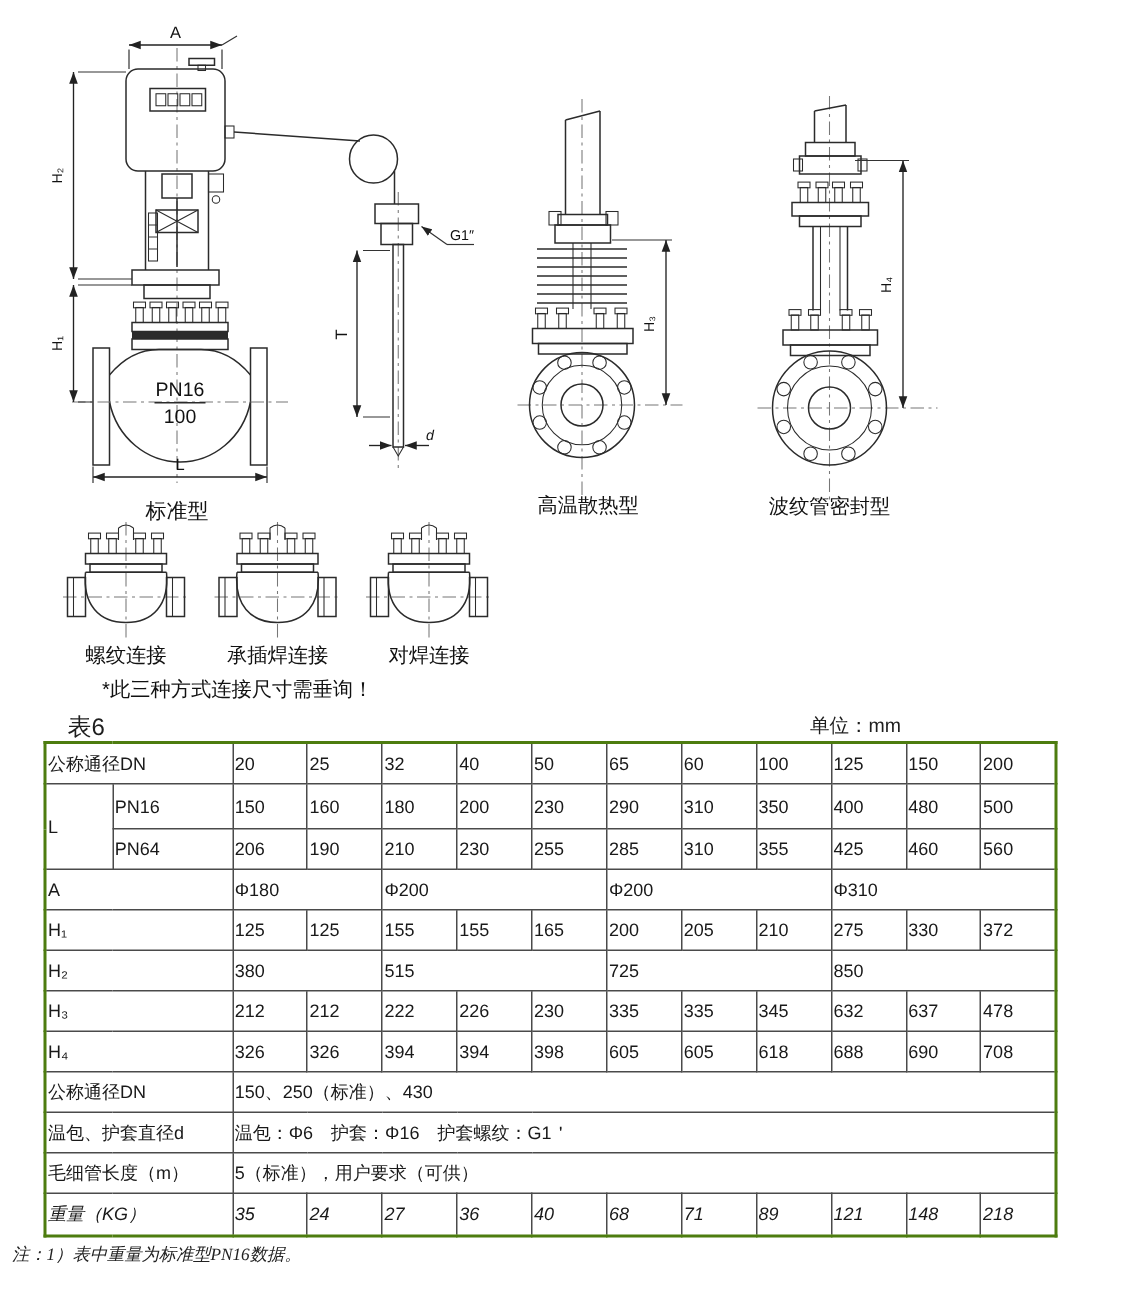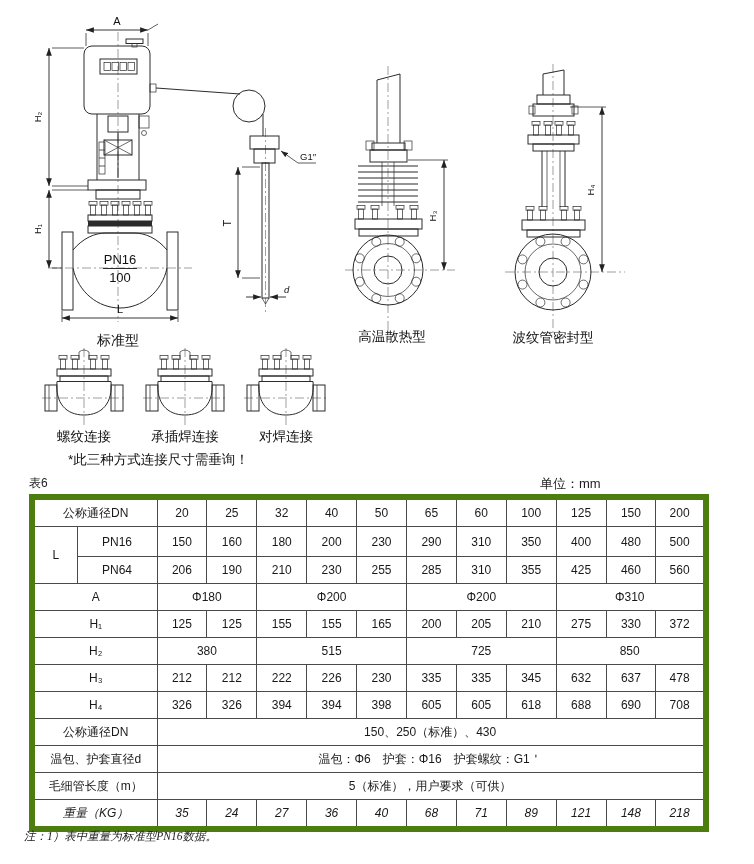--- a/index.html
+++ b/index.html
@@ -14,33 +14,33 @@
   .thin{stroke-width:.7;}
   .dark{fill:#2b2b2b;stroke:none;}
   .cl{stroke:#777;stroke-width:.7;stroke-dasharray:9 3 2 3;fill:none;}
   .xln{stroke:#333;stroke-width:.8;fill:none;}
   .dimline{stroke:#222;stroke-width:.9;fill:none;}
   .dim{font-size:11px;fill:#111;}
   .dimsm{font-size:9.5px;fill:#111;}
   .cap{font-size:13.5px;fill:#111;}
   .bodytxt{font-size:13px;fill:#111;}
   
-  #table6-label{left:29px;top:475px;font-size:12px;}
+  #table6-label{left:45px;top:475px;font-size:16px;}
   #unit-label{left:540px;top:475px;width:163px;font-size:13px;}
   table#spec{
     position:absolute;left:29px;top:494px;width:674px;
     border-collapse:collapse;table-layout:fixed;
-    text-align:center;font-size:12px;color:#191919;
-    border:6px solid #4d7c0f;
+    font-size:12px;color:#191919;
+    border:2px solid #4d7c0f;
   }
   #spec td{border:1px solid #4a4a4a;height:26px;padding:0 1px;white-space:nowrap;overflow:hidden;}
   #spec tr.r2{height:30px;}
   #spec tr.r12{height:28px;font-style:italic;}
   #footnote{
-    left:24px;top:829px;font-family:"Liberation Serif","DejaVu Serif",serif;
+    left:8px;top:829px;font-family:"Liberation Serif","DejaVu Serif",serif;
     font-style:italic;font-size:11.5px;color:#222;
   }
 </style>
 </head>
 <body>
 
 <svg class="abs" style="left:0;top:0" width="754" height="472" viewBox="0 0 754 472">
   <defs>
     <marker id="arr" viewBox="0 0 10 8" refX="9.3" refY="4" markerWidth="9.5" markerHeight="7.5" orient="auto-start-reverse">
       <path d="M0,0.6 L9.3,4 L0,7.4 Z" fill="#222"></path>

